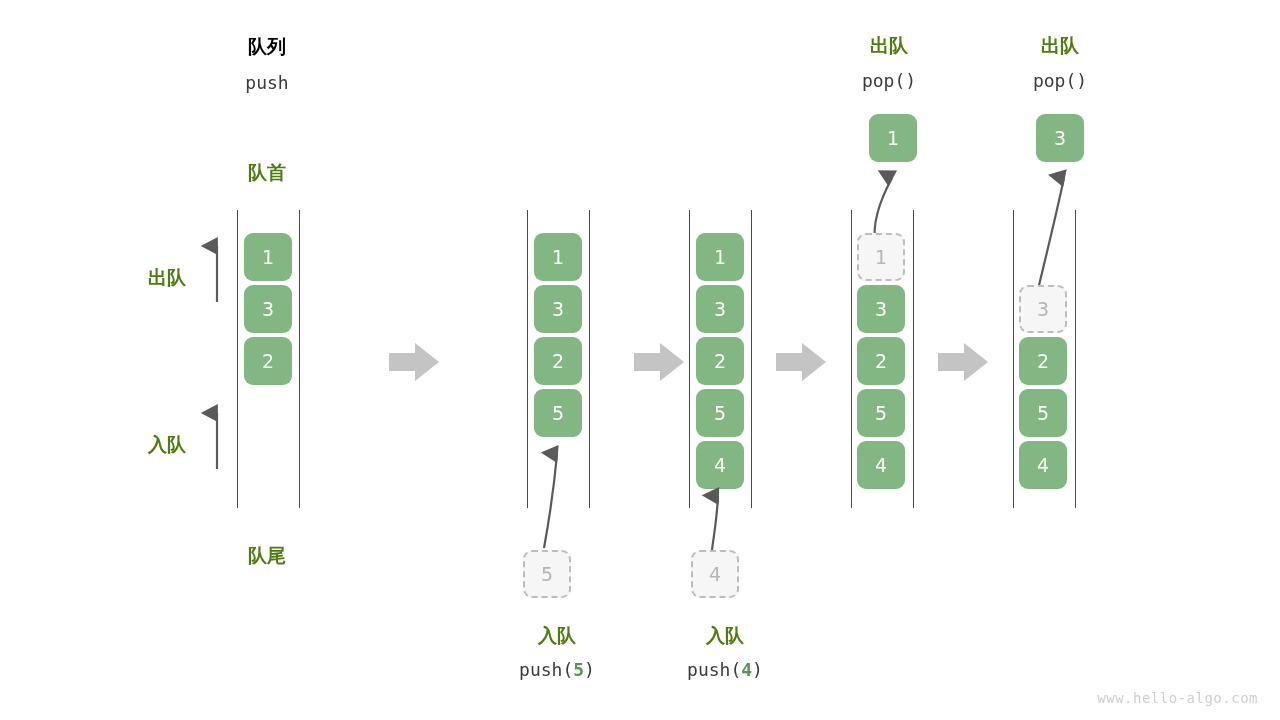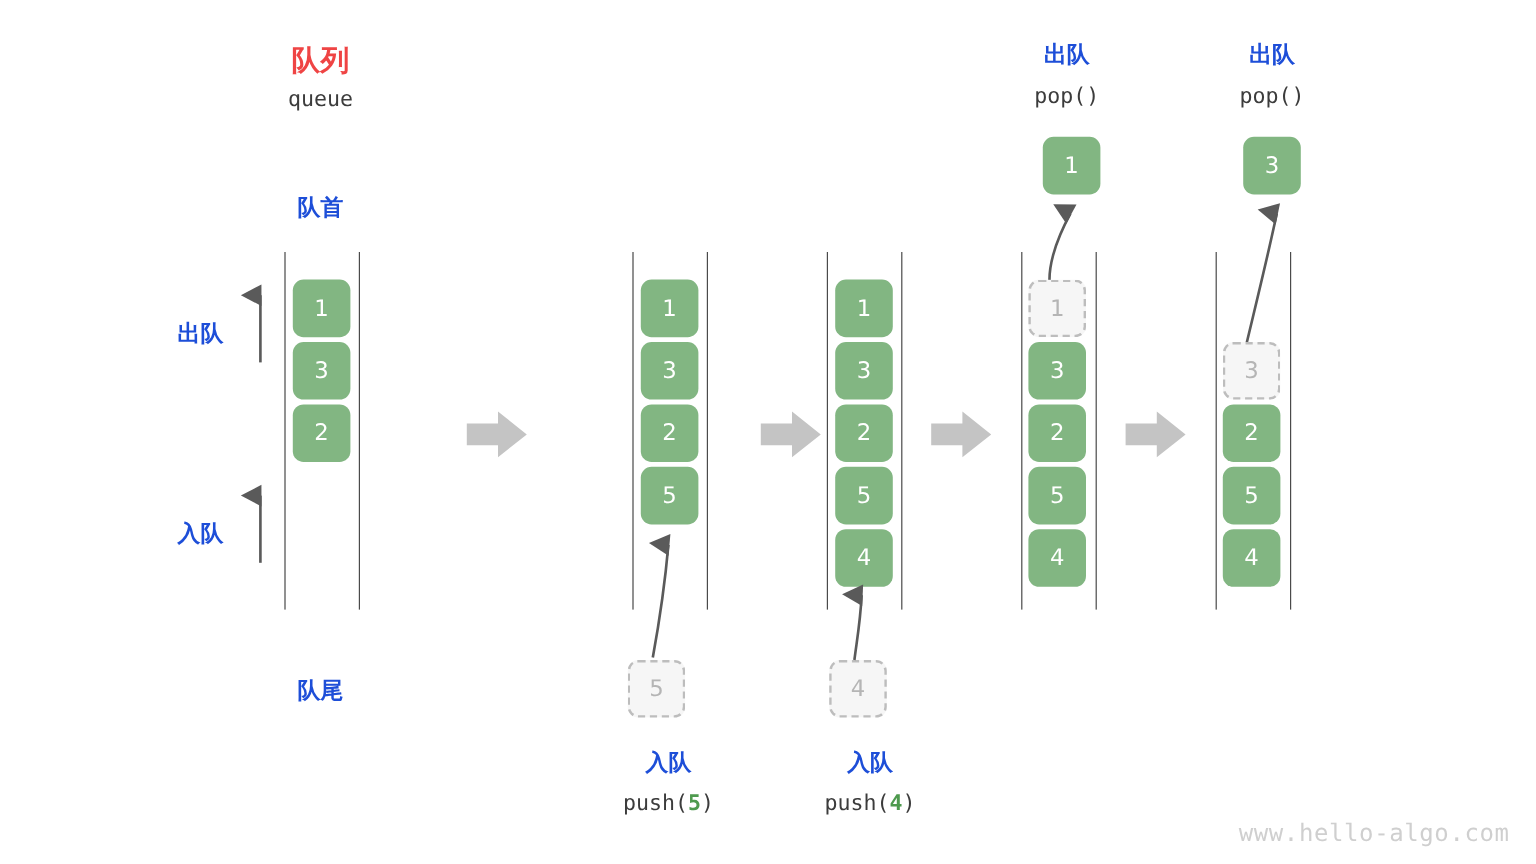--- a/index.html
+++ b/index.html
@@ -9,37 +9,37 @@
     overflow: hidden;
   }
   #stage {
     position: relative;
     width: 1280px; height: 720px;
     font-family: "DejaVu Sans", sans-serif;
   }
   .cn {
     font-family: "DejaVu Sans", sans-serif;
     font-weight: bold;
-    color: #1d4ed8;
+    color: #4d7c0f;
     font-size: 19px;
     white-space: nowrap;
   }
   .mono {
     font-family: "DejaVu Sans Mono", monospace;
     color: #3c3c3c;
     font-size: 18px;
     white-space: nowrap;
   }
   .abs { position: absolute; }
   .ctr { transform: translateX(-50%); text-align: center; }
 
   
   #title-cn {
-    color: #ef4444;
-    font-size: 24px;
+    color: #000000;
+    font-size: 19px;
   }
   #title-en { font-size: 18px; color: #3c3c3c; }
 
   
   .cell {
     position: absolute;
     width: 48px; height: 48px;
     border-radius: 9px;
     background: #82B682;
     color: #ffffff;
@@ -64,37 +64,37 @@
   }
 
   
   .step-arrow { position: absolute; }
 
   
   #watermark {
     position: absolute;
     right: 22px; bottom: 14px;
     font-family: "DejaVu Sans Mono", monospace;
-    font-size: 20px;
+    font-size: 14px;
     color: #cfcfcf;
     letter-spacing: 0.5px;
   }
   svg { display: block; overflow: visible; }
   .lbl-num-green { color: #4E9A4E; font-weight: bold; }
 </style>
 </head>
 <body>
 
 <div id="stage">
 
   <div class="abs ctr cn" id="title-cn" style="left:267px; top:34px;">队列</div>
-  <div class="abs ctr mono" id="title-en" style="left:267px; top:72px;">queue</div>
+  <div class="abs ctr mono" id="title-en" style="left:267px; top:72px;">push</div>
 
   <div class="abs ctr cn" style="left:267px; top:160px;font-family:Liberation Mono, monospace;">队首</div>
-  <div class="abs ctr cn" style="left:267px; top:543px;margin-top:20px;">队尾</div>
+  <div class="abs ctr cn" style="left:267px; top:543px;">队尾</div>
 
   <div class="abs cn" style="left:148px; top:265px;">出队</div>
   <svg class="abs" style="left:208px; top:236px;" width="20" height="70">
     <defs>
       <marker id="mk-up-dark" markerWidth="9" markerHeight="9" refX="4.5" refY="8" orient="auto">
         <path d="M0.4,8.4 L4.5,0.6 L8.6,8.4 Z" fill="#5a5a5a"></path>
       </marker>
     </defs>
     <line x1="9" y1="66" x2="9" y2="10" stroke="#5a5a5a" stroke-width="2.2" marker-end="url(#mk-up-dark)"></line>
   </svg>

